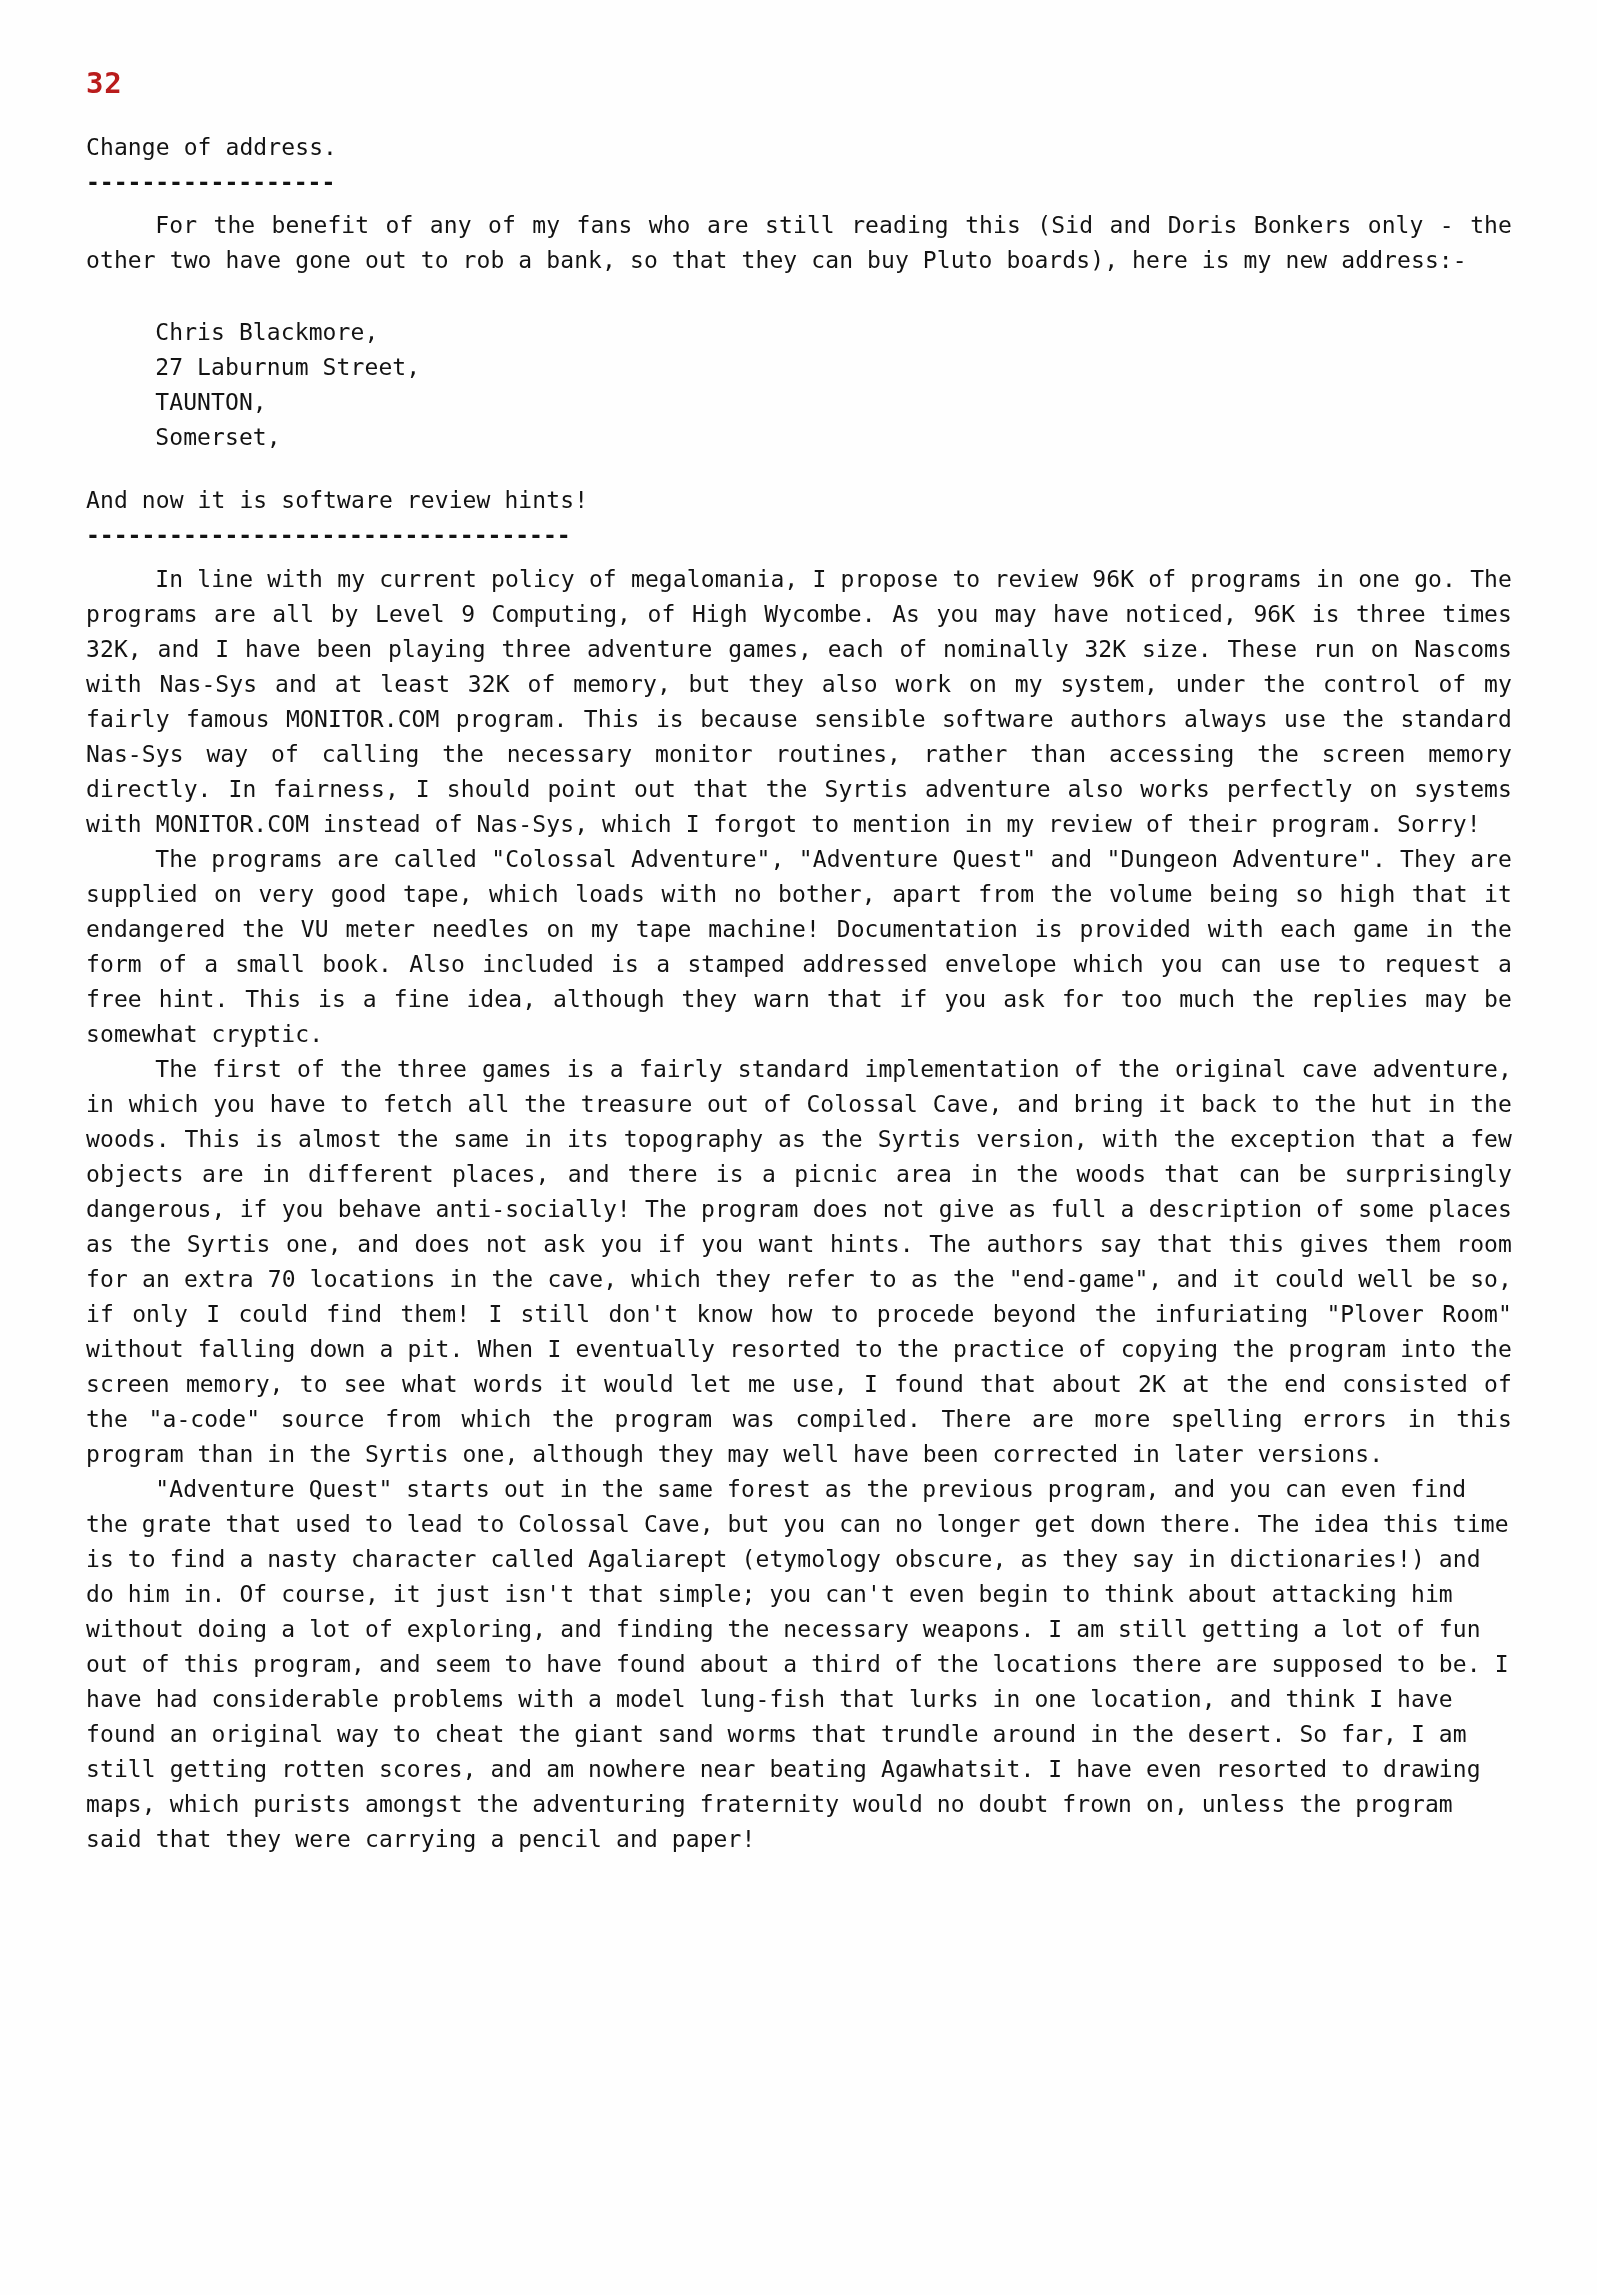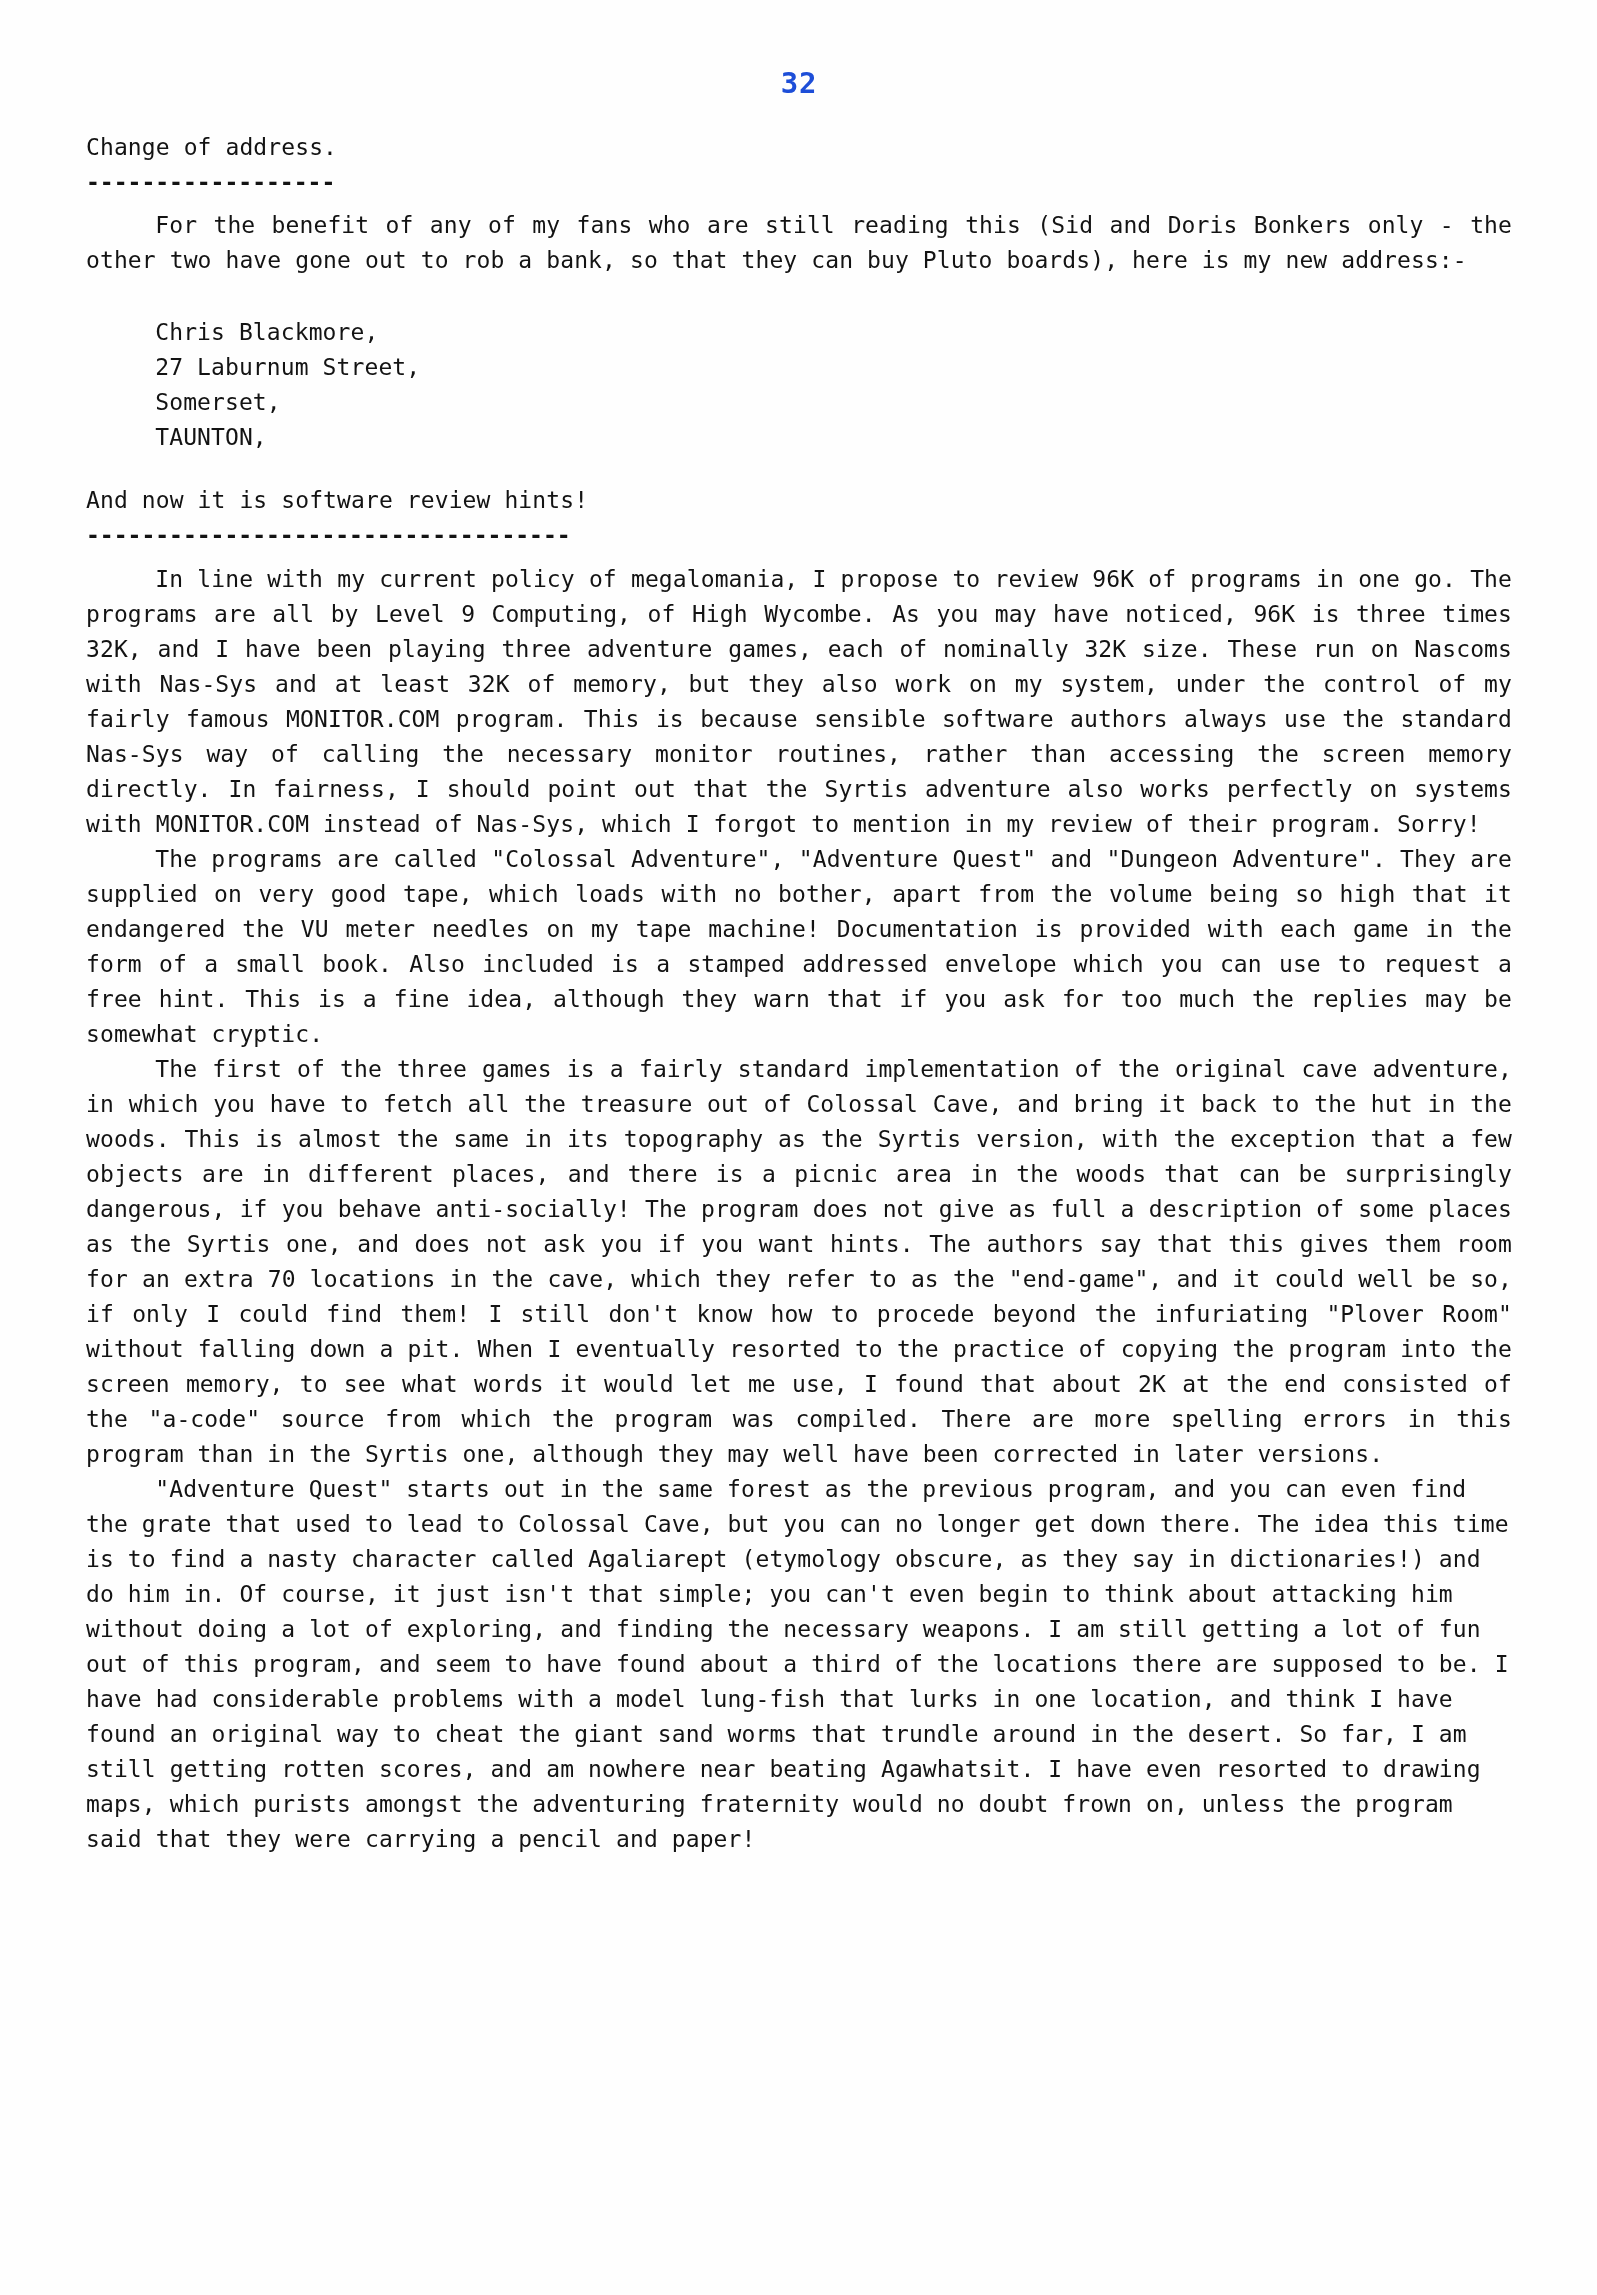--- a/index.html
+++ b/index.html
@@ -13,26 +13,25 @@
   }
   .page {
     position: relative;
     width: 1598px;
     height: 2295px;
     background: #fefefe;
     box-sizing: border-box;
     padding: 66px 86px 41px 86px;
   }
   .page-number {
-    text-align: center;
     font-size: 29px;
     letter-spacing: 0.7px;
     margin: 0 0 30px 0;
     font-weight: 600;
-    color: #1d4ed8;
+    color: #b91c1c;
   }
   .doc-body {
     font-size: 23px;
     line-height: 35px;
     letter-spacing: 0.1px;
     color: #131313;
   }
   .section-heading {
     white-space: pre;
     margin: 0;
@@ -78,22 +77,22 @@
   <div class="doc-body">
 
     <div>
       <div class="section-heading">Change of address.</div>
       <div class="rule">------------------</div>
       <p class="para">For the benefit of any of my fans who are still reading this (Sid and Doris Bonkers only - the other two have gone out to rob a bank, so that they can buy Pluto boards), here is my new address:-</p>
 
       <div class="address-block">
         <div class="address-line">Chris Blackmore,</div>
         <div class="address-line">27 Laburnum Street,</div>
+        <div class="address-line">TAUNTON,</div>
         <div class="address-line">Somerset,</div>
-        <div class="address-line">TAUNTON,</div>
       </div>
     </div>
 
     <div>
       <div class="section-heading">And now it is software review hints!</div>
       <div class="rule">-----------------------------------</div>
 
       <p class="para">In line with my current policy of megalomania, I propose to review 96K of programs in one go. The programs are all by Level 9 Computing, of High Wycombe. As you may have noticed, 96K is three times 32K, and I have been playing three adventure games, each of nominally 32K size. These run on Nascoms with Nas-Sys and at least 32K of memory, but they also work on my system, under the control of my fairly famous MONITOR.COM program. This is because sensible software authors always use the standard Nas-Sys way of calling the necessary monitor routines, rather than accessing the screen memory directly. In fairness, I should point out that the Syrtis adventure also works perfectly on systems with MONITOR.COM instead of Nas-Sys, which I forgot to mention in my review of their program. Sorry!</p>
       <p class="para">The programs are called "Colossal Adventure", "Adventure Quest" and "Dungeon Adventure". They are supplied on very good tape, which loads with no bother, apart from the volume being so high that it endangered the VU meter needles on my tape machine! Documentation is provided with each game in the form of a small book. Also included is a stamped addressed envelope which you can use to request a free hint. This is a fine idea, although they warn that if you ask for too much the replies may be somewhat cryptic.</p>
       <p class="para">The first of the three games is a fairly standard implementation of the original cave adventure, in which you have to fetch all the treasure out of Colossal Cave, and bring it back to the hut in the woods. This is almost the same in its topography as the Syrtis version, with the exception that a few objects are in different places, and there is a picnic area in the woods that can be surprisingly dangerous, if you behave anti-socially! The program does not give as full a description of some places as the Syrtis one, and does not ask you if you want hints. The authors say that this gives them room for an extra 70 locations in the cave, which they refer to as the "end-game", and it could well be so, if only I could find them! I still don't know how to procede beyond the infuriating "Plover Room" without falling down a pit. When I eventually resorted to the practice of copying the program into the screen memory, to see what words it would let me use, I found that about 2K at the end consisted of the "a-code" source from which the program was compiled. There are more spelling errors in this program than in the Syrtis one, although they may well have been corrected in later versions.</p>

